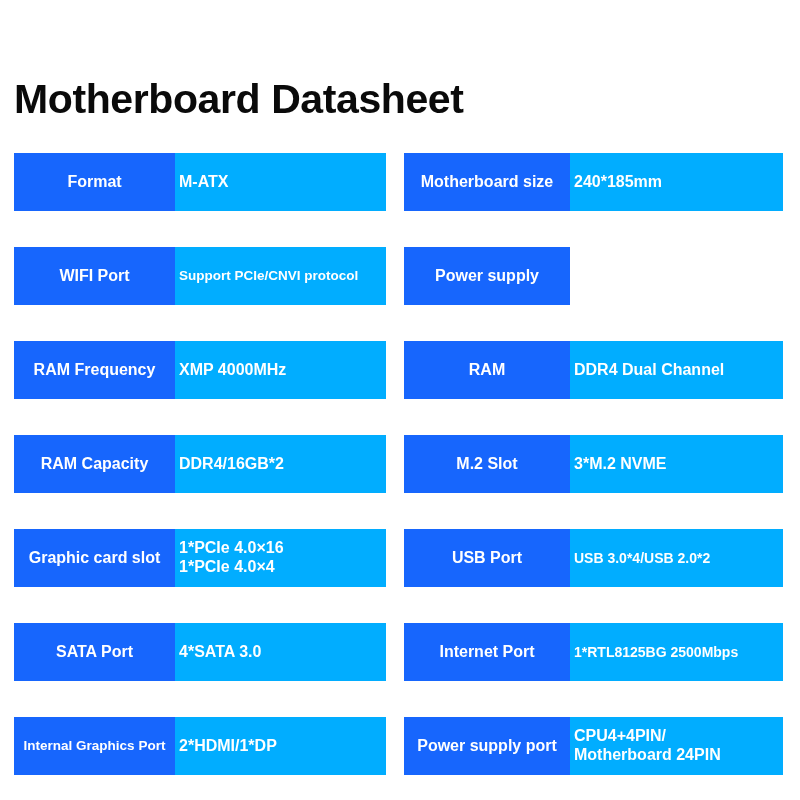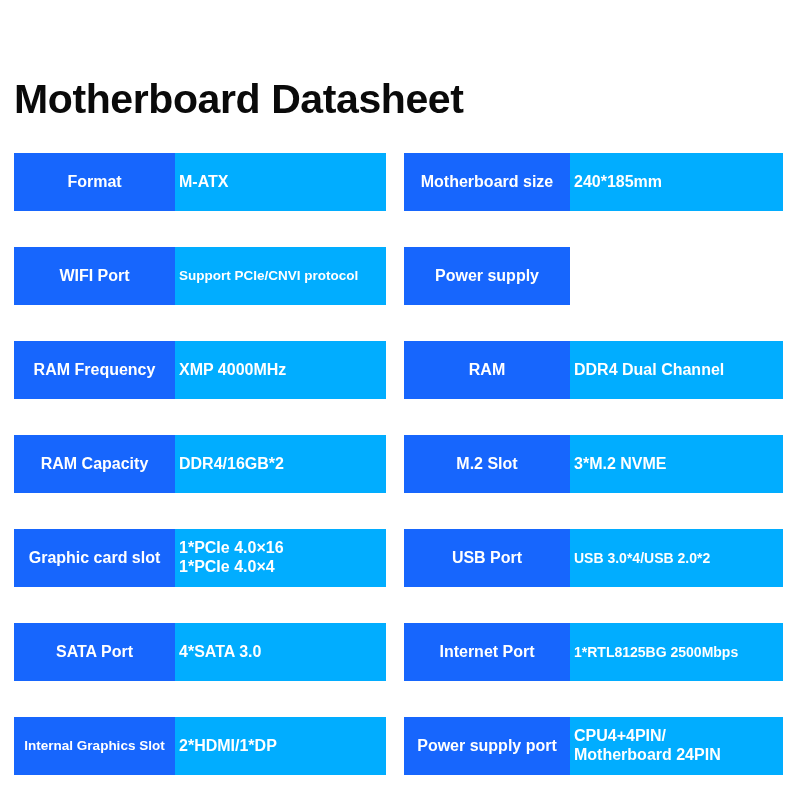--- a/index.html
+++ b/index.html
@@ -162,21 +162,21 @@
           <span class="vline">4*SATA 3.0</span>
         </div>
       </div>
       <div class="spec-row right">
         <div class="spec-label">Internet Port</div>
         <div class="spec-value sm">
           <span class="vline">1*RTL8125BG 2500Mbps</span>
         </div>
       </div>
       <div class="spec-row left">
-        <div class="spec-label sm">Internal Graphics Slot</div>
+        <div class="spec-label sm">Internal Graphics Port</div>
         <div class="spec-value">
           <span class="vline">2*HDMI/1*DP</span>
         </div>
       </div>
       <div class="spec-row right">
         <div class="spec-label">Power supply port</div>
         <div class="spec-value">
           <span class="vline">CPU4+4PIN/</span>
           <span class="vline">Motherboard 24PIN</span>
         </div>

